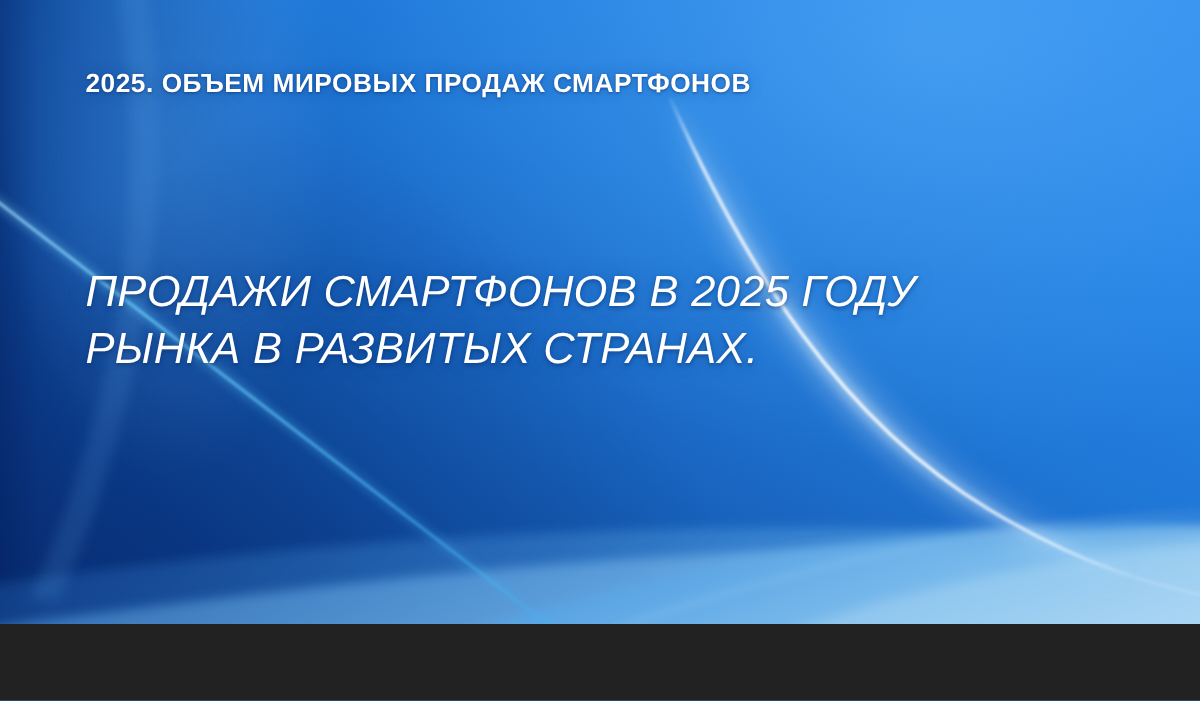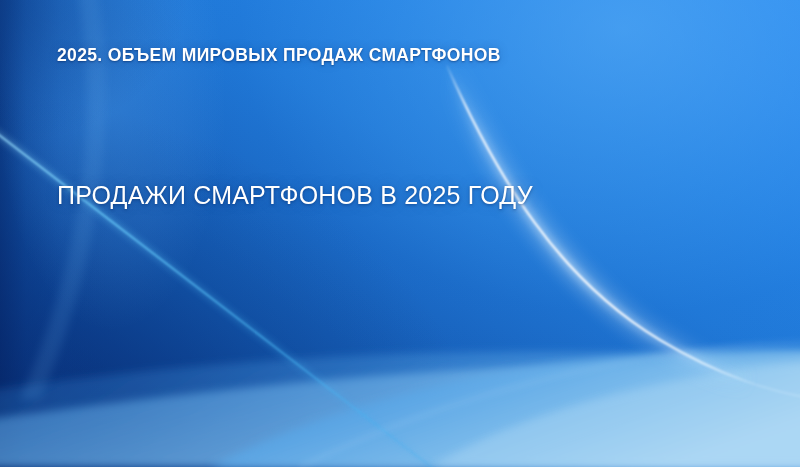--- a/index.html
+++ b/index.html
@@ -8,21 +8,21 @@
     padding: 0;
     background: #222;
   }
   body {
     font-family: "Liberation Sans", "DejaVu Sans", sans-serif;
   }
 
   #slide {
     position: relative;
     width: 800px;
-    height: 467px;
+    height: 416px;
     overflow: hidden;
     background: #1f77d6;
     user-select: none;
   }
 
   
   .bg-layer {
     position: absolute;
     inset: 0;
     pointer-events: none;
@@ -112,29 +112,30 @@
     text-shadow:
       0 1px 2px rgba(6,38,96,0.55),
       0 0 10px rgba(10,50,120,0.30);
   }
 
   #headline {
     position: absolute;
     left: 57px;
     top: 176px;
     width: 700px;
-    font-size: 25px;
+    font-size: 29px;
     font-weight: 400;
     line-height: 38px;
     letter-spacing: 0.2px;
     color: #ffffff;
     text-transform: uppercase;
     text-shadow:
       0 1px 3px rgba(6,38,96,0.50),
       0 0 14px rgba(12,56,126,0.28);
+    font-style: italic;
   }
   #headline .hl-line {
     display: block;
     white-space: nowrap;
   }
 </style>
 </head>
 <body>
 
 <div id="slide">
@@ -229,16 +230,17 @@
 
     <path d="M 300 467 C 400 418, 520 378, 660 356 C 730 345, 780 342, 820 342" fill="none" stroke="#cfe8fb" stroke-width="1.6" opacity="0.30" filter="url(#midBlur)"></path>
   </svg>
 
   <div class="content">
 
     <div id="eyebrow">2025. ОБЪЕМ МИРОВЫХ ПРОДАЖ СМАРТФОНОВ</div>
 
     <div id="headline">
       <span class="hl-line">ПРОДАЖИ СМАРТФОНОВ В 2025 ГОДУ</span>
+      <span class="hl-line">РЫНКА В РАЗВИТЫХ СТРАНАХ.</span>
     </div>
 
   </div>
 </div>
 
 </body></html>

